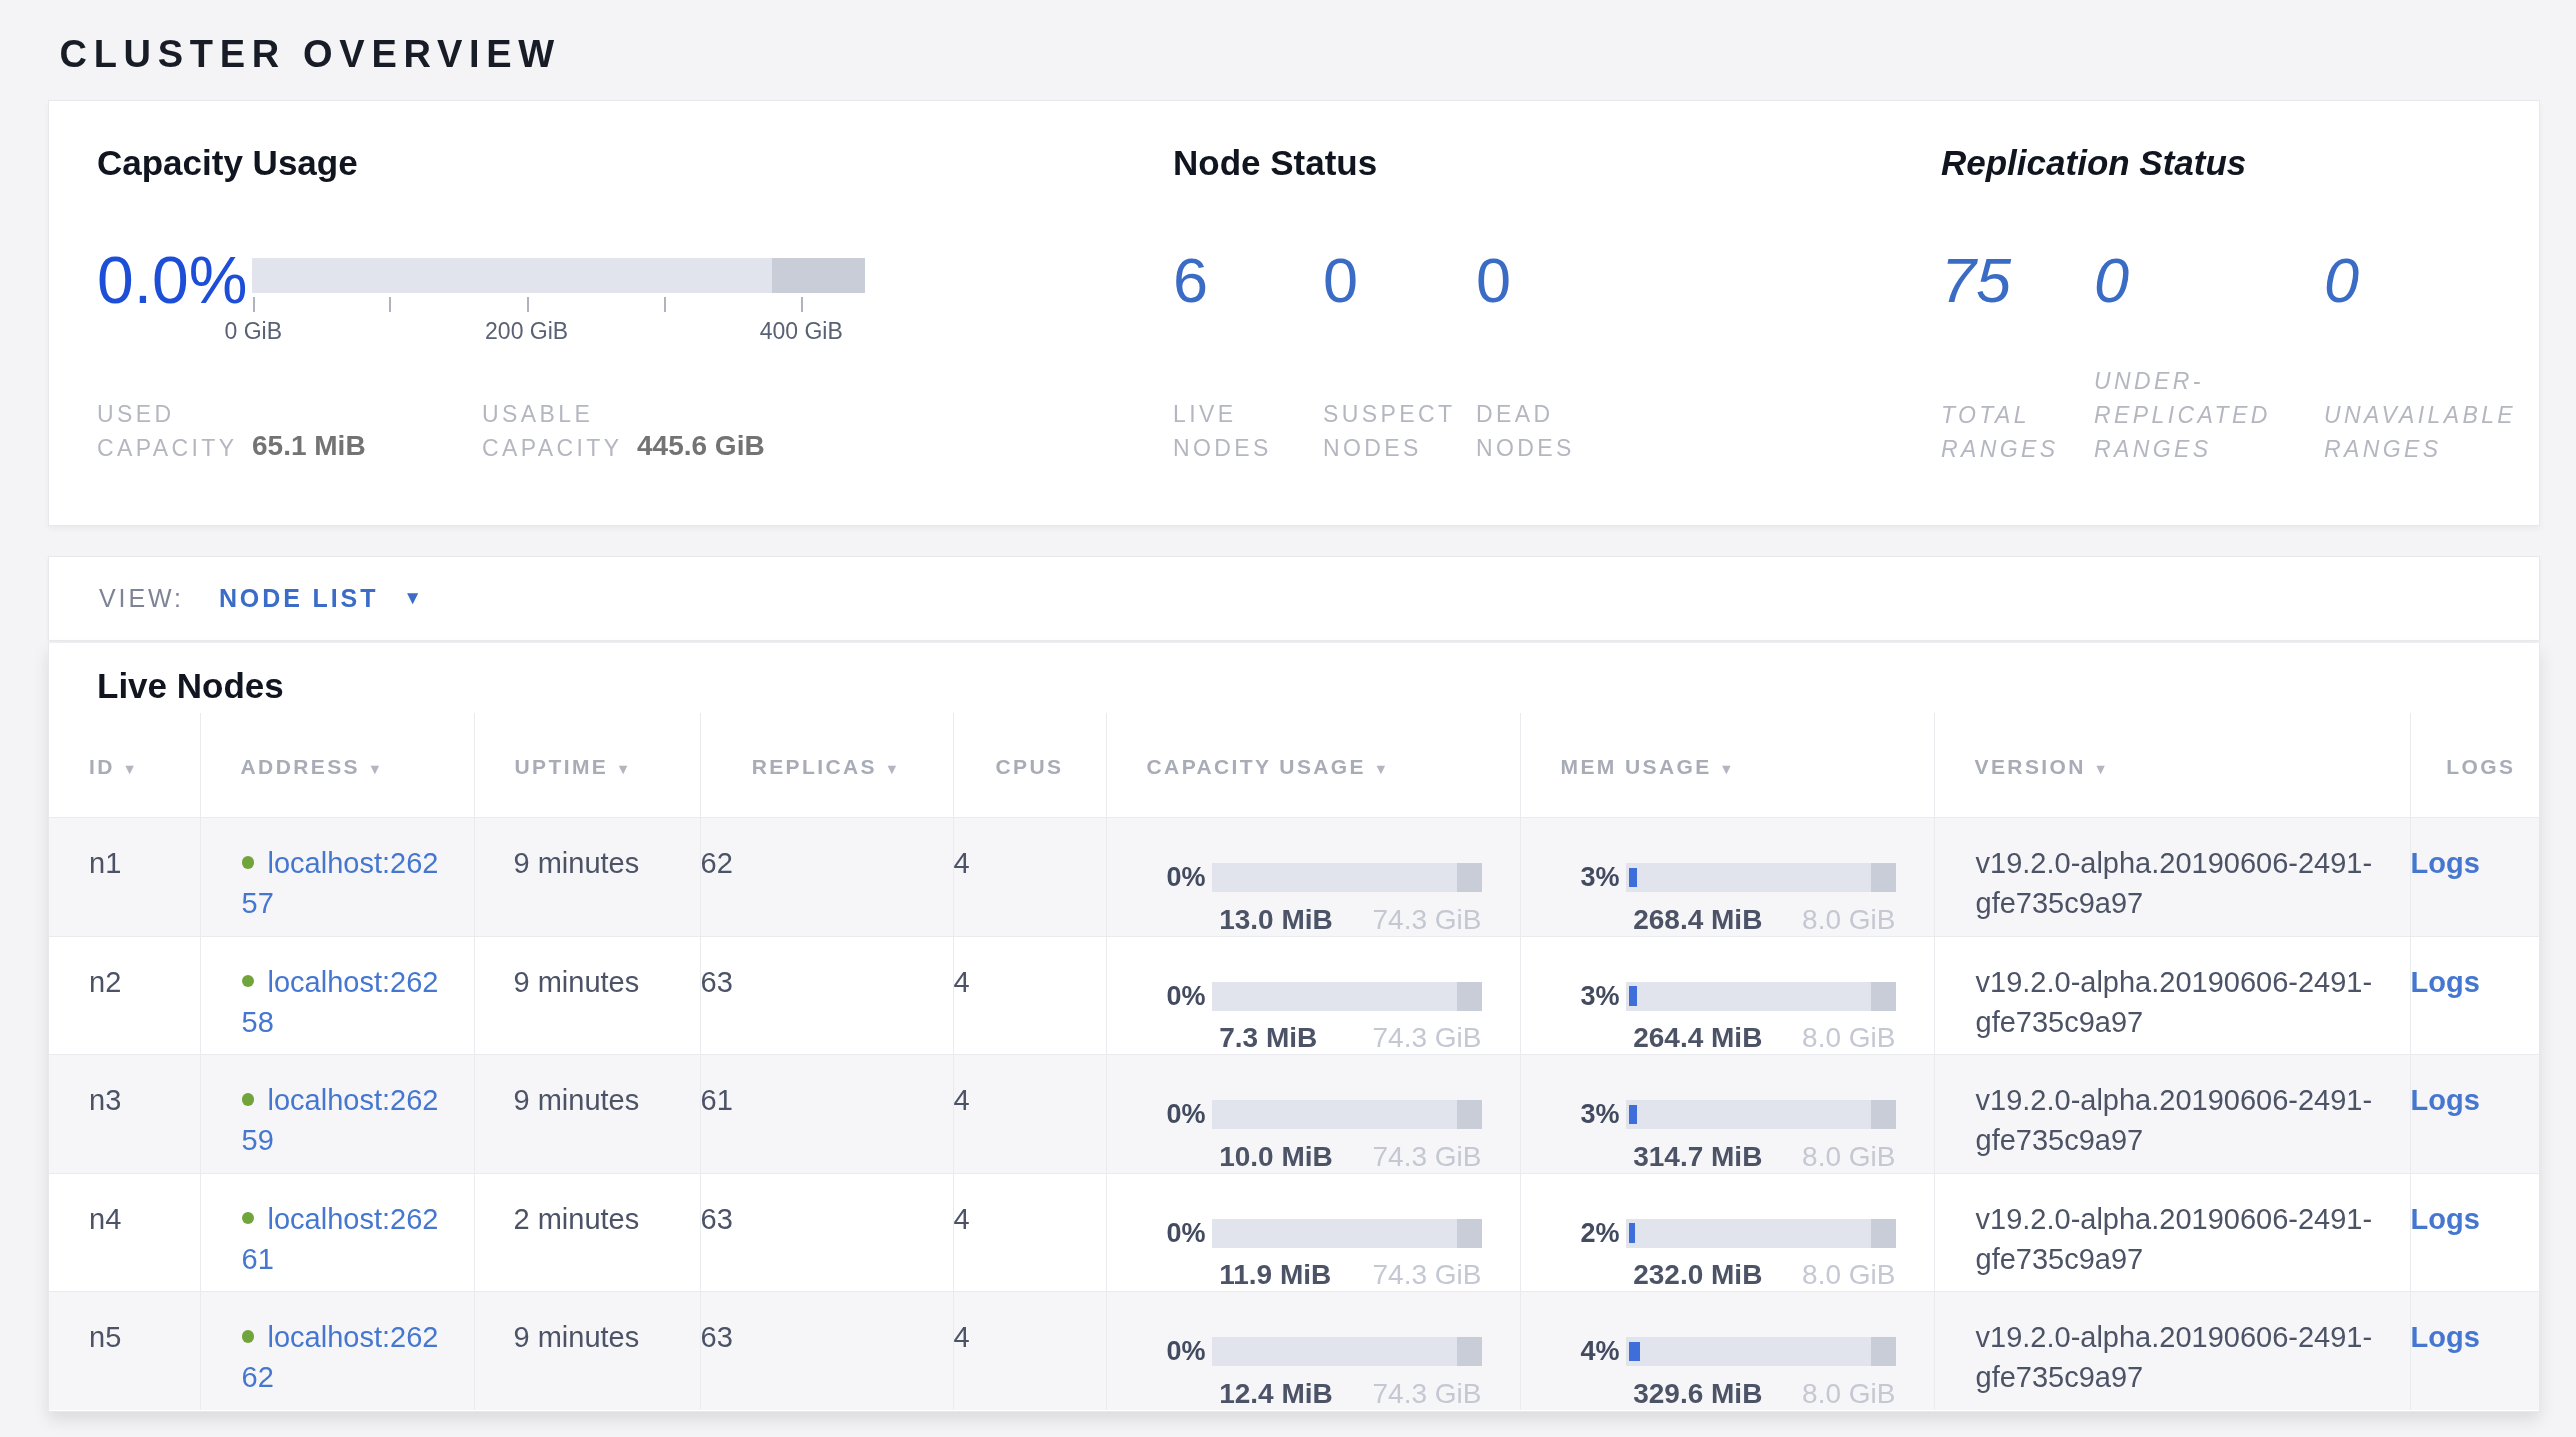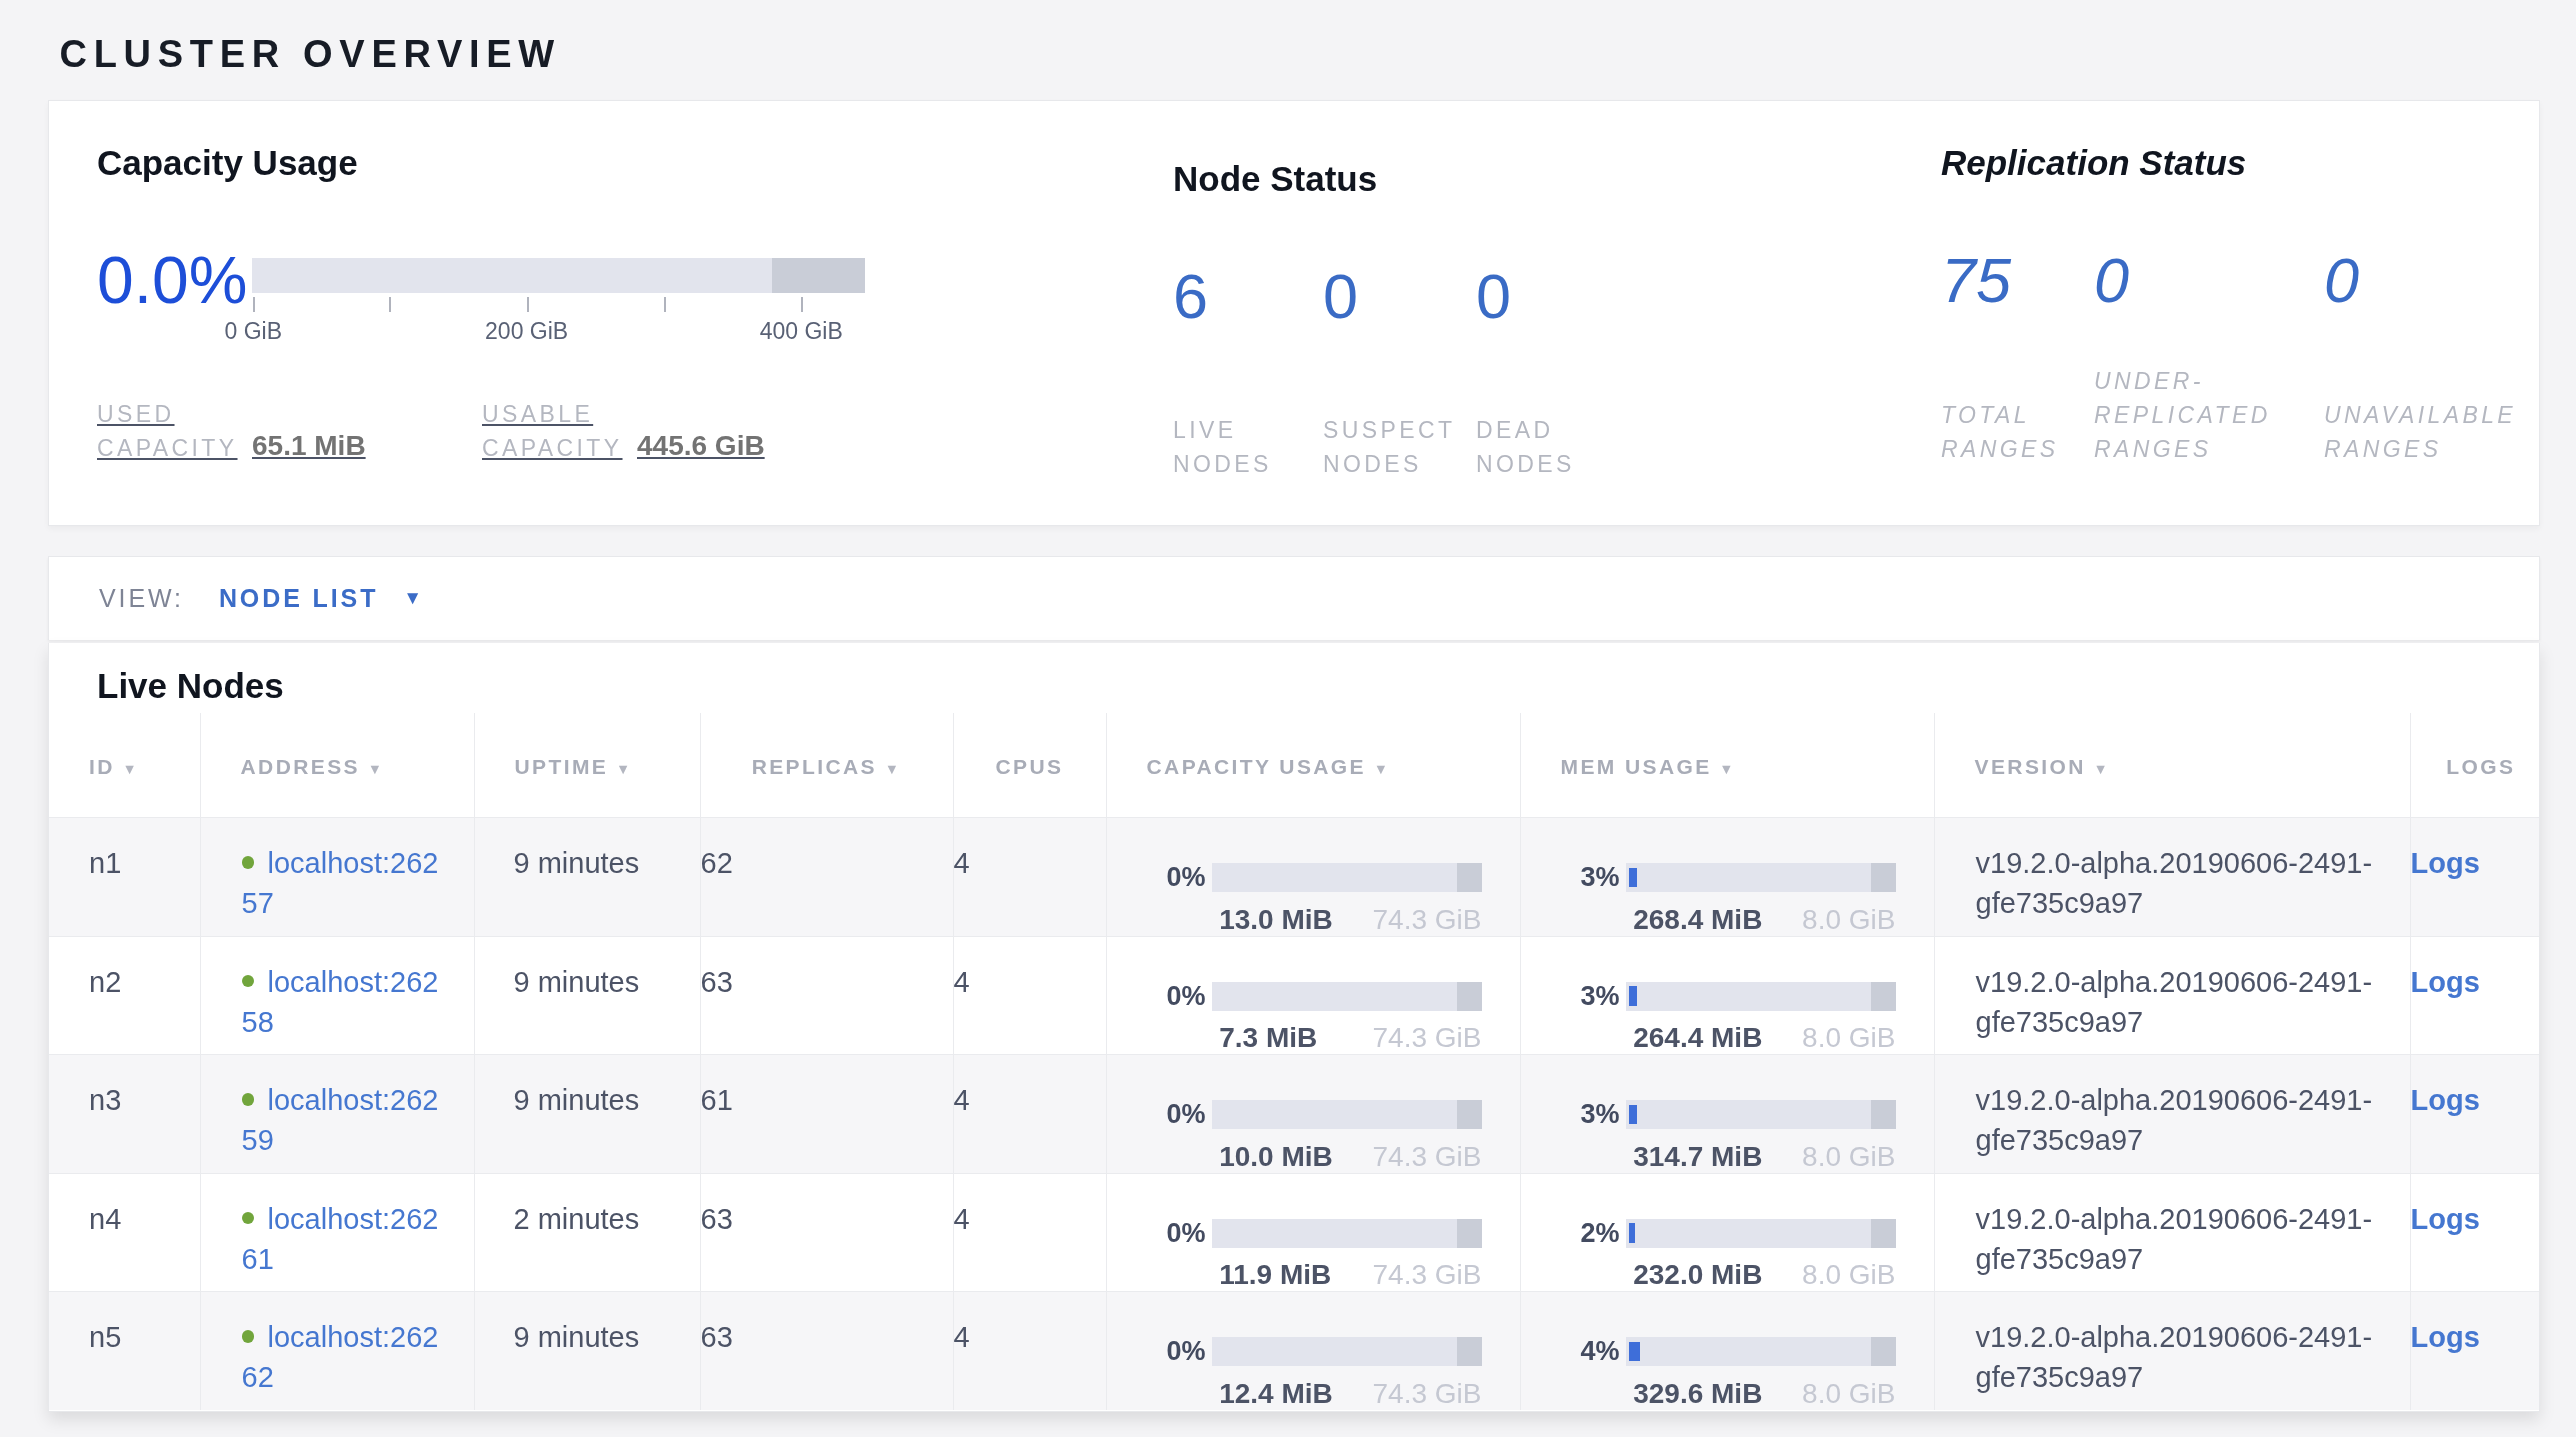--- a/index.html
+++ b/index.html
@@ -17,38 +17,38 @@
   }
 
   
   .card {
     background:#fff; border:1.9px solid #e7e8eb;
     box-shadow:0 2.9px 5.8px rgba(0,0,0,.04);
     height:426px; padding:42px 0 0 48px;
     display:flex;
   }
   .sec-capacity { width:1076px; }
-  .sec-nodes    { width:768px;margin-top:16px;  }
+  .sec-nodes    { width:768px;  }
   .sec-repl     { flex:1;font-style:italic;       }
   .card h2 { font-size:35px; font-weight:700; color:#10151f; height:42px; }
 
   .cap-row { display:flex; margin-top:64px; }
   .cap-pct { width:155px; font-size:66px; line-height:63px; color:#1d4ed8; font-weight:500; }
   .cap-chart { width:613px; }
   .cap-bar { position:relative; height:35px; margin-top:9.6px; background:#e2e4ed; }
   .cap-bar .reserve { position:absolute; top:0; bottom:0; right:0; background:#c9cdd7; }
   .cap-axis { position:relative; height:15.3px; margin-top:3.8px; }
   .cap-axis .tick { position:absolute; top:0; width:1.9px; height:15.3px; background:#b0b3bd; }
   .cap-axis-labels { position:relative; height:29px; margin-top:5.8px; }
   .cap-axis-labels .albl {
     position:absolute; transform:translateX(-50%);
     font-size:23px; color:#596175; white-space:nowrap;
   }
   .cap-stats { display:flex; margin-top:50px; }
-  .stat-cap { display:flex; align-items:flex-end;text-decoration:underline; }
+  .stat-cap { display:flex; align-items:flex-end; }
   .stat-cap:first-child { width:385px; }
   .stat-cap .lbl {
     width:155px; font-size:23px; line-height:34px; letter-spacing:3.4px;
     color:#b4b7c0; max-width:155px;
   }
   .stat-cap .val { font-size:28px; font-weight:600; color:#737373; line-height:38px; }
 
   .num-row { display:grid; margin-top:64px; height:63px; }
   .labels-row { display:grid; align-items:end; margin-top:52px; height:101px; }
   .sec-nodes .num-row, .sec-nodes .labels-row { grid-template-columns:150px 153px auto; }

